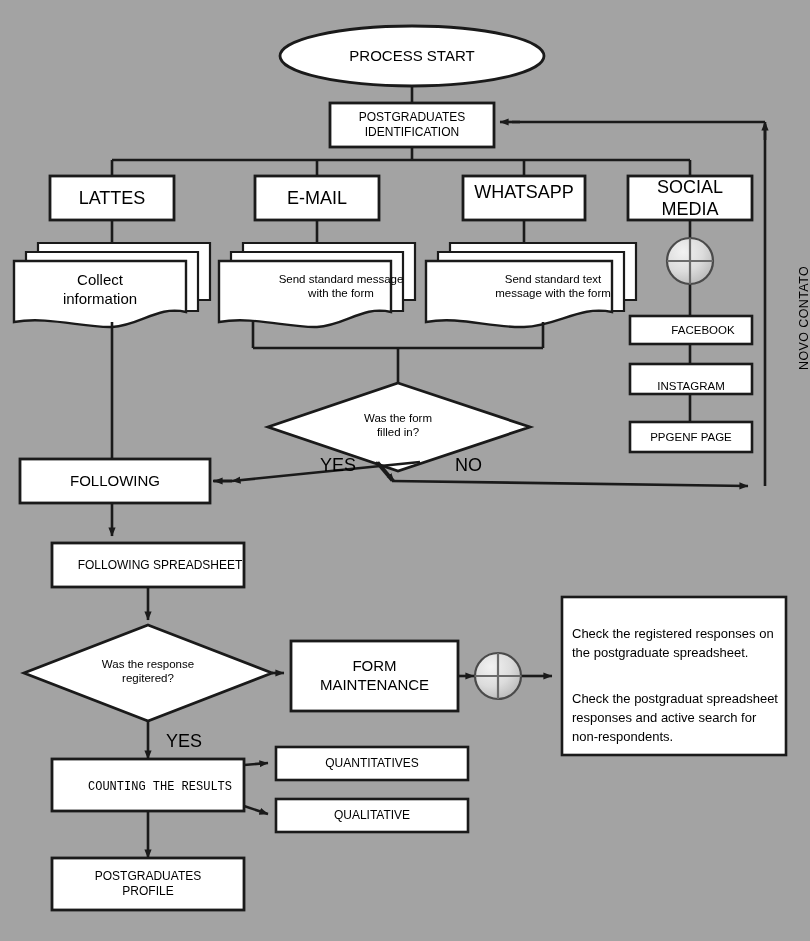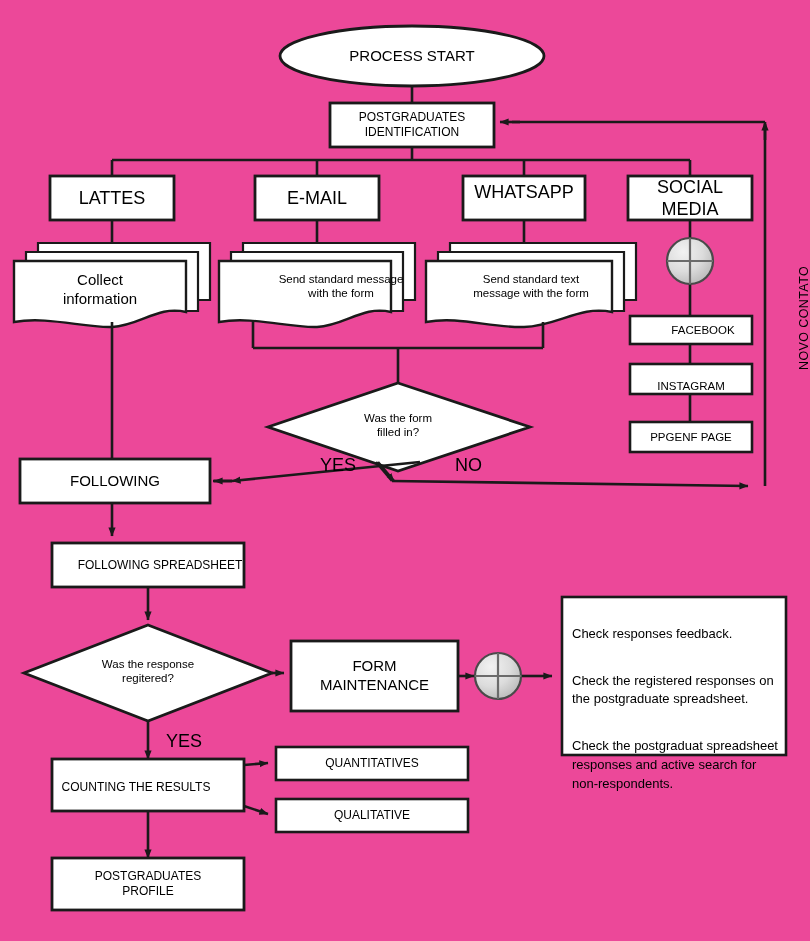--- a/index.html
+++ b/index.html
@@ -5,21 +5,21 @@
 <style>
   html,body{margin:0;padding:0;background:#ffffff;}
   body{
     font-family:"Liberation Sans", sans-serif;
     color:#000;
   }
   #stage{
     position:relative;
     width:810px;
     height:941px;
-    background:#ec4899;
+    background:#a3a3a3;
     overflow:hidden;
   }
   svg#flow{
     position:absolute;
     left:0; top:0;
     width:810px;
     height:941px;
   }
   
   .node-label{
@@ -207,21 +207,21 @@
 
   <div class="node-label lbl-med" style="left:50px;top:176px;width:124px;height:44px;">LATTES</div>
   <div class="node-label lbl-med" style="left:255px;top:176px;width:124px;height:44px;">E-MAIL</div>
   <div class="node-label lbl-med" style="left:463px;top:176px;width:122px;height:32px;">WHATSAPP</div>
   <div class="node-label lbl-med" style="left:628px;top:176px;width:124px;height:44px;">SOCIAL MEDIA</div>
 
   <div class="node-label lbl-big" style="left:16px;top:264px;width:168px;height:52px;">Collect
 information</div>
   <div class="node-label lbl-xs" style="left:221px;top:262px;width:168px;height:48px;padding-left:36px;">Send standard message
 with the form</div>
-  <div class="node-label lbl-xs" style="left:428px;top:262px;width:206px;height:48px;">Send standard text
+  <div class="node-label lbl-xs" style="left:428px;top:262px;width:182px;height:48px;padding-left:34px;">Send standard text
 message with the form</div>
 
   <div class="node-label lbl-xs" style="left:630px;top:316px;width:146px;height:28px;">FACEBOOK</div>
   <div class="node-label lbl-xs" style="left:630px;top:364px;width:122px;height:44px;">INSTAGRAM</div>
   <div class="node-label lbl-xs" style="left:630px;top:422px;width:122px;height:30px;">PPGENF PAGE</div>
 
   <div class="node-label lbl-xs" style="left:330px;top:404px;width:136px;height:42px;">Was the form
 filled in?</div>
 
   <div class="edge-label" style="left:320px;top:455px;">YES</div>
@@ -232,31 +232,30 @@
   <div class="node-label lbl-sm" style="left:52px;top:543px;width:192px;height:44px;padding-left:12px;">FOLLOWING SPREADSHEET</div>
 
   <div class="node-label lbl-xs" style="left:80px;top:650px;width:136px;height:42px;">Was the response
 regitered?</div>
 
   <div class="edge-label" style="left:166px;top:731px;">YES</div>
 
   <div class="node-label lbl-big" style="left:291px;top:641px;width:167px;height:70px;">FORM
 MAINTENANCE</div>
 
-  <div class="node-label lbl-sm" style="left:40px;top:759px;width:192px;height:57px;">COUNTING THE RESULTS</div>
+  <div class="node-label lbl-sm" style="left:64px;top:759px;width:192px;height:57px;font-family:Liberation Mono, monospace;">COUNTING THE RESULTS</div>
 
   <div class="node-label lbl-sm" style="left:276px;top:747px;width:192px;height:33px;">QUANTITATIVES</div>
   <div class="node-label lbl-sm" style="left:276px;top:799px;width:192px;height:33px;">QUALITATIVE</div>
 
   <div class="node-label lbl-sm" style="left:52px;top:858px;width:192px;height:52px;">POSTGRADUATES
 PROFILE</div>
 
   <div class="node-label lbl-note" style="left:572px;top:606px;width:206px;height:142px;">
     <div>
-      <p>Check responses feedback.</p>
       <p>Check the registered responses on the postgraduate spreadsheet.</p>
       <p>Check the postgraduat spreadsheet responses and active search for non-respondents.</p>
     </div>
   </div>
 
   <div class="side-label" style="left:797px;top:370px;">NOVO CONTATO</div>
 
   <div class="hit" style="left:280px;top:26px;width:264px;height:60px;"></div>
   <div class="hit" style="left:330px;top:103px;width:164px;height:44px;"></div>
   <div class="hit" style="left:50px;top:176px;width:124px;height:44px;"></div>

